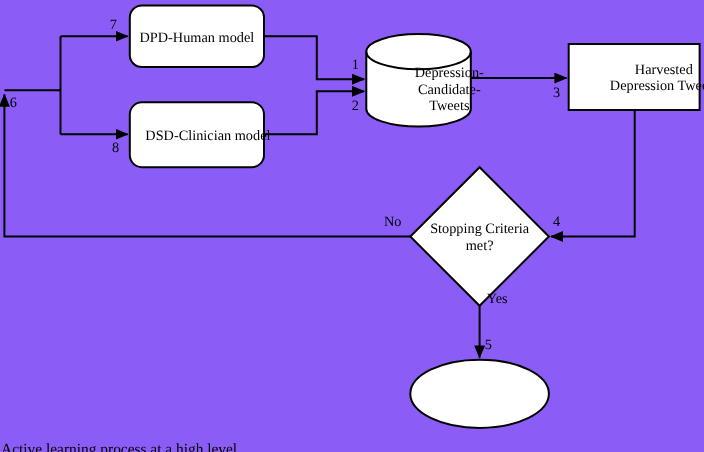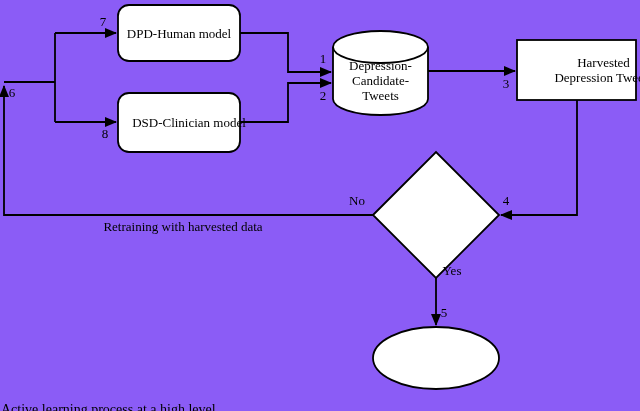--- a/index.html
+++ b/index.html
@@ -78,34 +78,35 @@
       <path d="M 333 47 A 47.5 16 0 0 1 428 47 L 428 99 A 47.5 16 0 0 1 333 99 Z"></path>
       <path d="M 333 47 A 47.5 16 0 0 0 428 47" fill="none"></path>
       <rect x="517" y="40" width="119" height="60"></rect>
       <polygon points="373,215 436,152 499,215 436,278"></polygon>
       <ellipse cx="436" cy="358" rx="63" ry="31"></ellipse>
     </g>
   </svg>
 
   <div class="lbl" style="left:118px; top:5px; width:122px; height:56px;">DPD-Human model</div>
   <div class="lbl" style="left:118px; top:93px; width:142px; height:59px;">DSD-Clinician model</div>
-  <div class="lbl" style="left:333px; top:52px; width:95px; height:56px;">Depression-
+  <div class="lbl" style="left:333px; top:52px; width:95px; height:56px;padding-left:28px;">Depression-
 Candidate-
 Tweets</div>
   <div class="lbl" style="left:517px; top:40px; width:119px; height:60px;margin-left:27px;">Harvested
 Depression Tweets</div>
+  <div class="lbl" style="left:373px; top:188px; width:126px; height:54px;">Stopping Criteria
+met?</div>
 
   <div class="lbl" style="left:312px; top:50px; width:22px; height:16px;">1</div>
   <div class="lbl" style="left:312px; top:87px; width:22px; height:16px;">2</div>
   <div class="lbl" style="left:495px; top:75px; width:22px; height:16px;">3</div>
   <div class="lbl" style="left:495px; top:192px; width:22px; height:16px;">4</div>
   <div class="lbl" style="left:433px; top:304px; width:22px; height:16px;">5</div>
   <div class="lbl" style="left:1px; top:84px; width:22px; height:16px;">6</div>
   <div class="lbl" style="left:92px; top:13px; width:22px; height:16px;">7</div>
   <div class="lbl" style="left:94px; top:125px; width:22px; height:16px;">8</div>
 
   <div class="lbl" style="left:343px; top:192px; width:28px; height:16px;">No</div>
   <div class="lbl" style="left:436px; top:262px; width:32px; height:16px;">Yes</div>
-  <div class="lbl" style="left:93px; top:218px; width:180px; height:17px;">Retraining with harvested data</div>
 
   <div class="caption">Active learning process at a high level</div>
 
 </div>
 
 </body></html>

